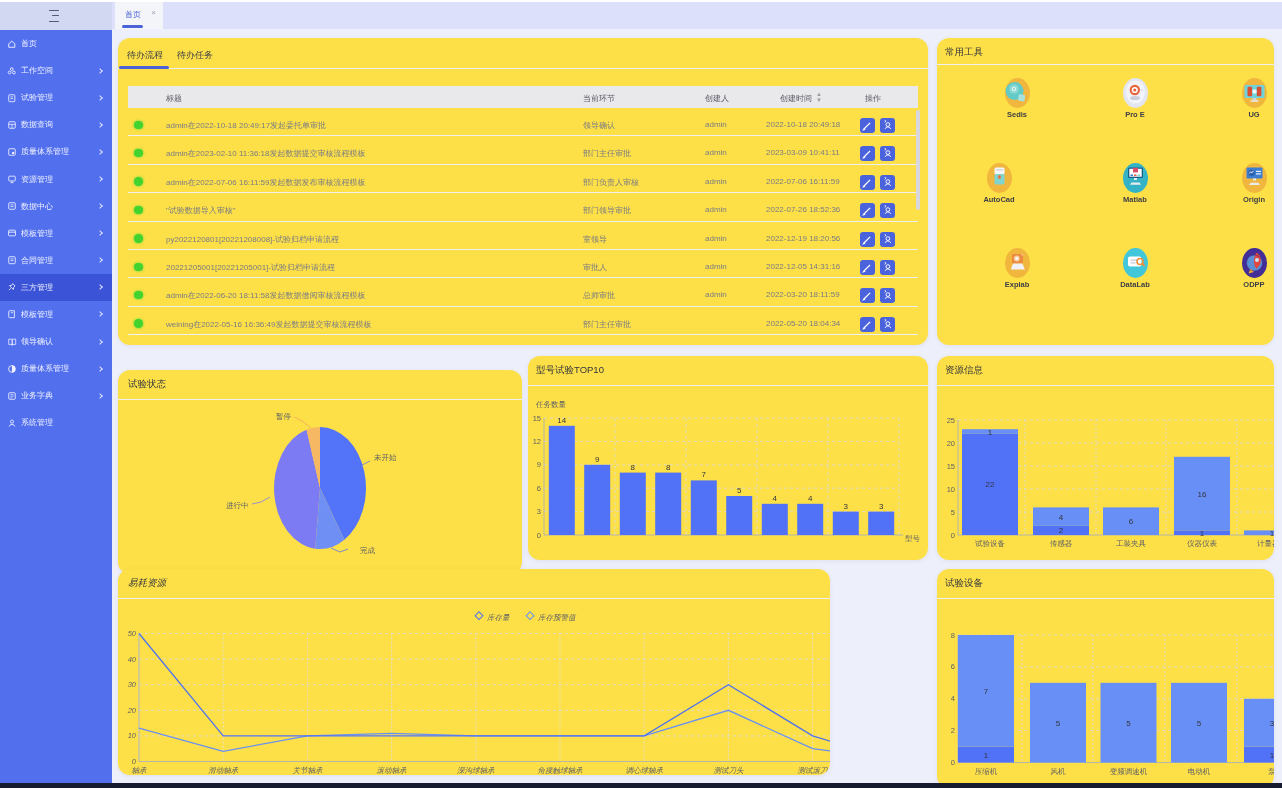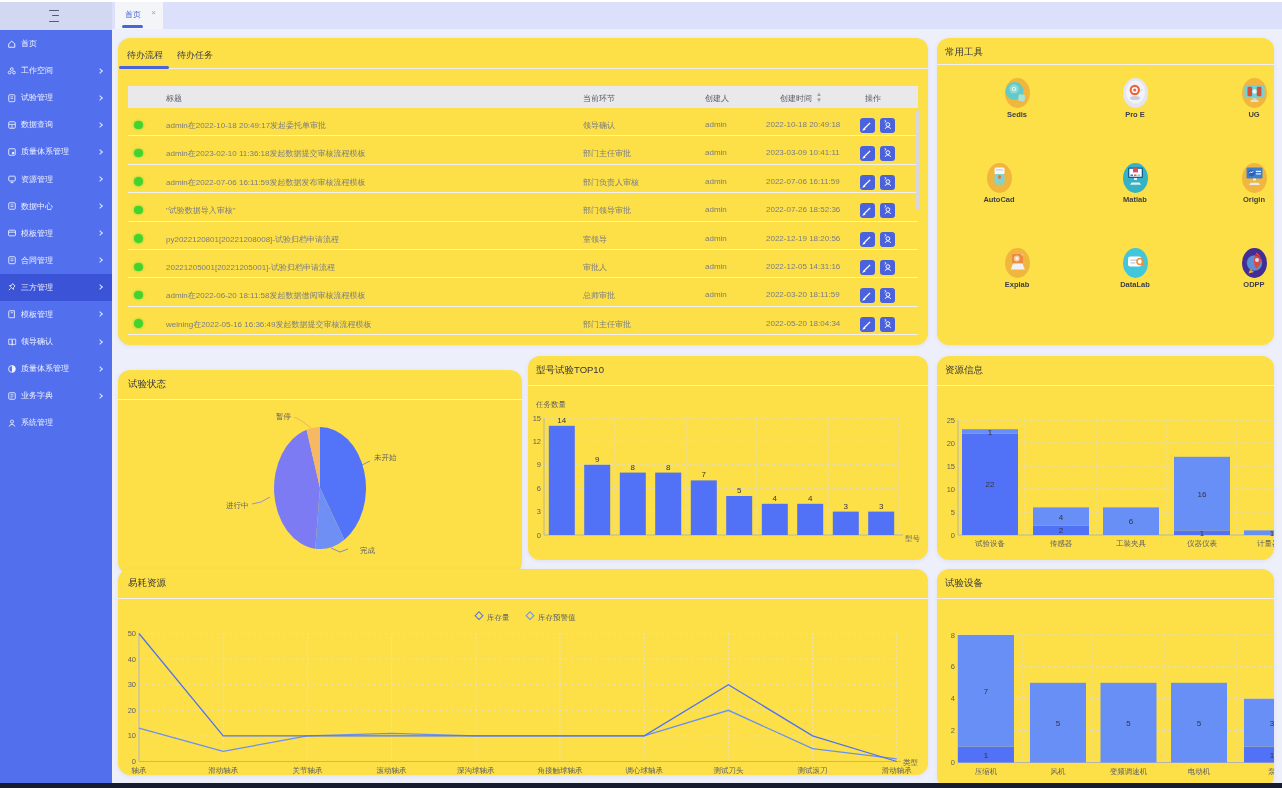--- a/index.html
+++ b/index.html
@@ -26,21 +26,21 @@
 #tab1 .ul { position:absolute; left:7px; bottom:1.5px; width:21px; height:2.5px; border-radius:2px; background:#4a63d8; }
 
 .card { position:absolute; background:#fde047; border-radius:12px; box-shadow:0 1px 4px rgba(60,70,130,0.08); overflow:hidden; }
 .ctitle { position:absolute; left:14px; top:8px; font-size:9.5px; color:#33343d; }
 .cdiv { position:absolute; left:0; top:29px; width:100%; height:1px; background:#f0f0f4; }
 #c1 { left:118px; top:38px;  width:810px; height:307px; }
 #c2 { left:937px; top:38px;  width:337px; height:307px;padding-left:32px; }
 #c3 { left:118px; top:356px; width:404px; height:204px;margin-top:14px; }
 #c4 { left:528px; top:356px; width:400px; height:204px; }
 #c5 { left:937px; top:356px; width:337px; height:204px; }
-#c6 { left:118px; top:569px; width:810px; height:206px; }
+#c6 { left:118px; top:569px; width:712px; height:206px;font-style:italic; }
 #c7 { left:937px; top:569px; width:337px; height:219px; }
 #botstrip { position:absolute; left:0; top:783px; width:1282px; height:5px; background:#161b30; z-index:50; }
 
 .t1tabs { position:absolute; left:0; top:0; width:100%; height:31px; border-bottom:1px solid #ececf2; }
 .t1tabs .a { position:absolute; left:9px; top:11px; font-size:9px; color:#383a46; }
 .t1tabs .b { position:absolute; left:59px; top:11px; font-size:9px; color:#383a46; }
 .t1tabs .u { position:absolute; left:1px; top:28px; width:50px; height:2.5px; border-radius:2px; background:#4a63d8; }
 .thead { position:absolute; left:10px; top:47.5px; width:790px; height:22.5px; background:#e9e9ec; font-size:8px; color:#5a5b66; }
 .thead span { position:absolute; top:7px; }
 .trow { position:absolute; left:10px; width:790px; height:28.4px; font-size:8px; color:#7a7b84; }

